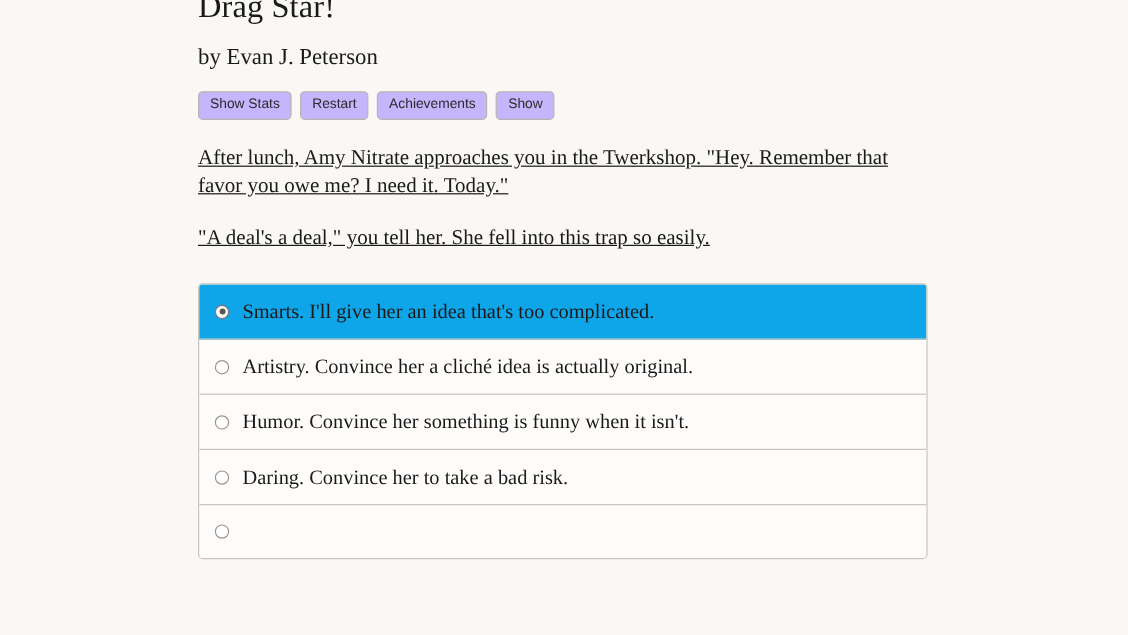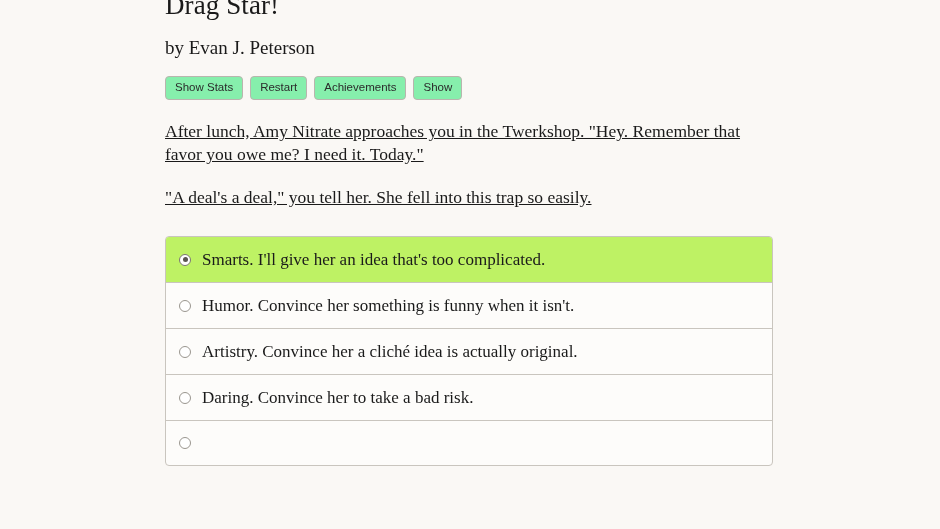--- a/index.html
+++ b/index.html
@@ -41,21 +41,21 @@
   }
   .button-bar {
     margin-top: 16px;
     display: flex;
     gap: 7px;
   }
   .bar-btn {
     font-family: "Liberation Sans", sans-serif;
     font-size: 11.5px;
     color: #2b2b2b;
-    background: #86efac;
+    background: #c4b5fd;
     border: 1px solid #b9b5ae;
     border-radius: 4px;
     padding: 4px 9px 5px 9px;
     line-height: 13px;
     cursor: pointer;
   }
   .story-p {
     font-size: 17.5px;
     line-height: 23px;
     margin: 20px 0 0 0;
@@ -77,21 +77,21 @@
     padding: 12px 14px 12px 13px;
     border-bottom: 1px solid #c9c5be;
     cursor: pointer;
     box-sizing: border-box;
     min-height: 44px;
   }
   .choice:last-child {
     border-bottom: none;
   }
   .choice.selected {
-    background: #bef264;
+    background: #0ea5e9;
     font-family: Liberation Serif, serif;
   }
   .radio {
     width: 12px;
     height: 12px;
     border-radius: 50%;
     border: 1px solid #9a968f;
     background: #ffffff;
     flex: 0 0 auto;
     margin-right: 11px;
@@ -137,25 +137,25 @@
     <p class="story-p">After lunch, Amy Nitrate approaches you in the Twerkshop. "Hey. Remember that favor you owe me? I need it. Today."</p>
     <p class="story-p">"A deal's a deal," you tell her. She fell into this trap so easily.</p>
 
     <div class="choices">
       <div class="choice selected">
         <span class="radio"></span>
         <span class="choice-label">Smarts. I'll give her an idea that's too complicated.</span>
       </div>
       <div class="choice">
         <span class="radio"></span>
-        <span class="choice-label">Humor. Convince her something is funny when it isn't.</span>
+        <span class="choice-label">Artistry. Convince her a cliché idea is actually original.</span>
       </div>
       <div class="choice">
         <span class="radio"></span>
-        <span class="choice-label">Artistry. Convince her a cliché idea is actually original.</span>
+        <span class="choice-label">Humor. Convince her something is funny when it isn't.</span>
       </div>
       <div class="choice">
         <span class="radio"></span>
         <span class="choice-label">Daring. Convince her to take a bad risk.</span>
       </div>
       <div class="choice">
         <span class="radio"></span>
       </div>
     </div>
 

